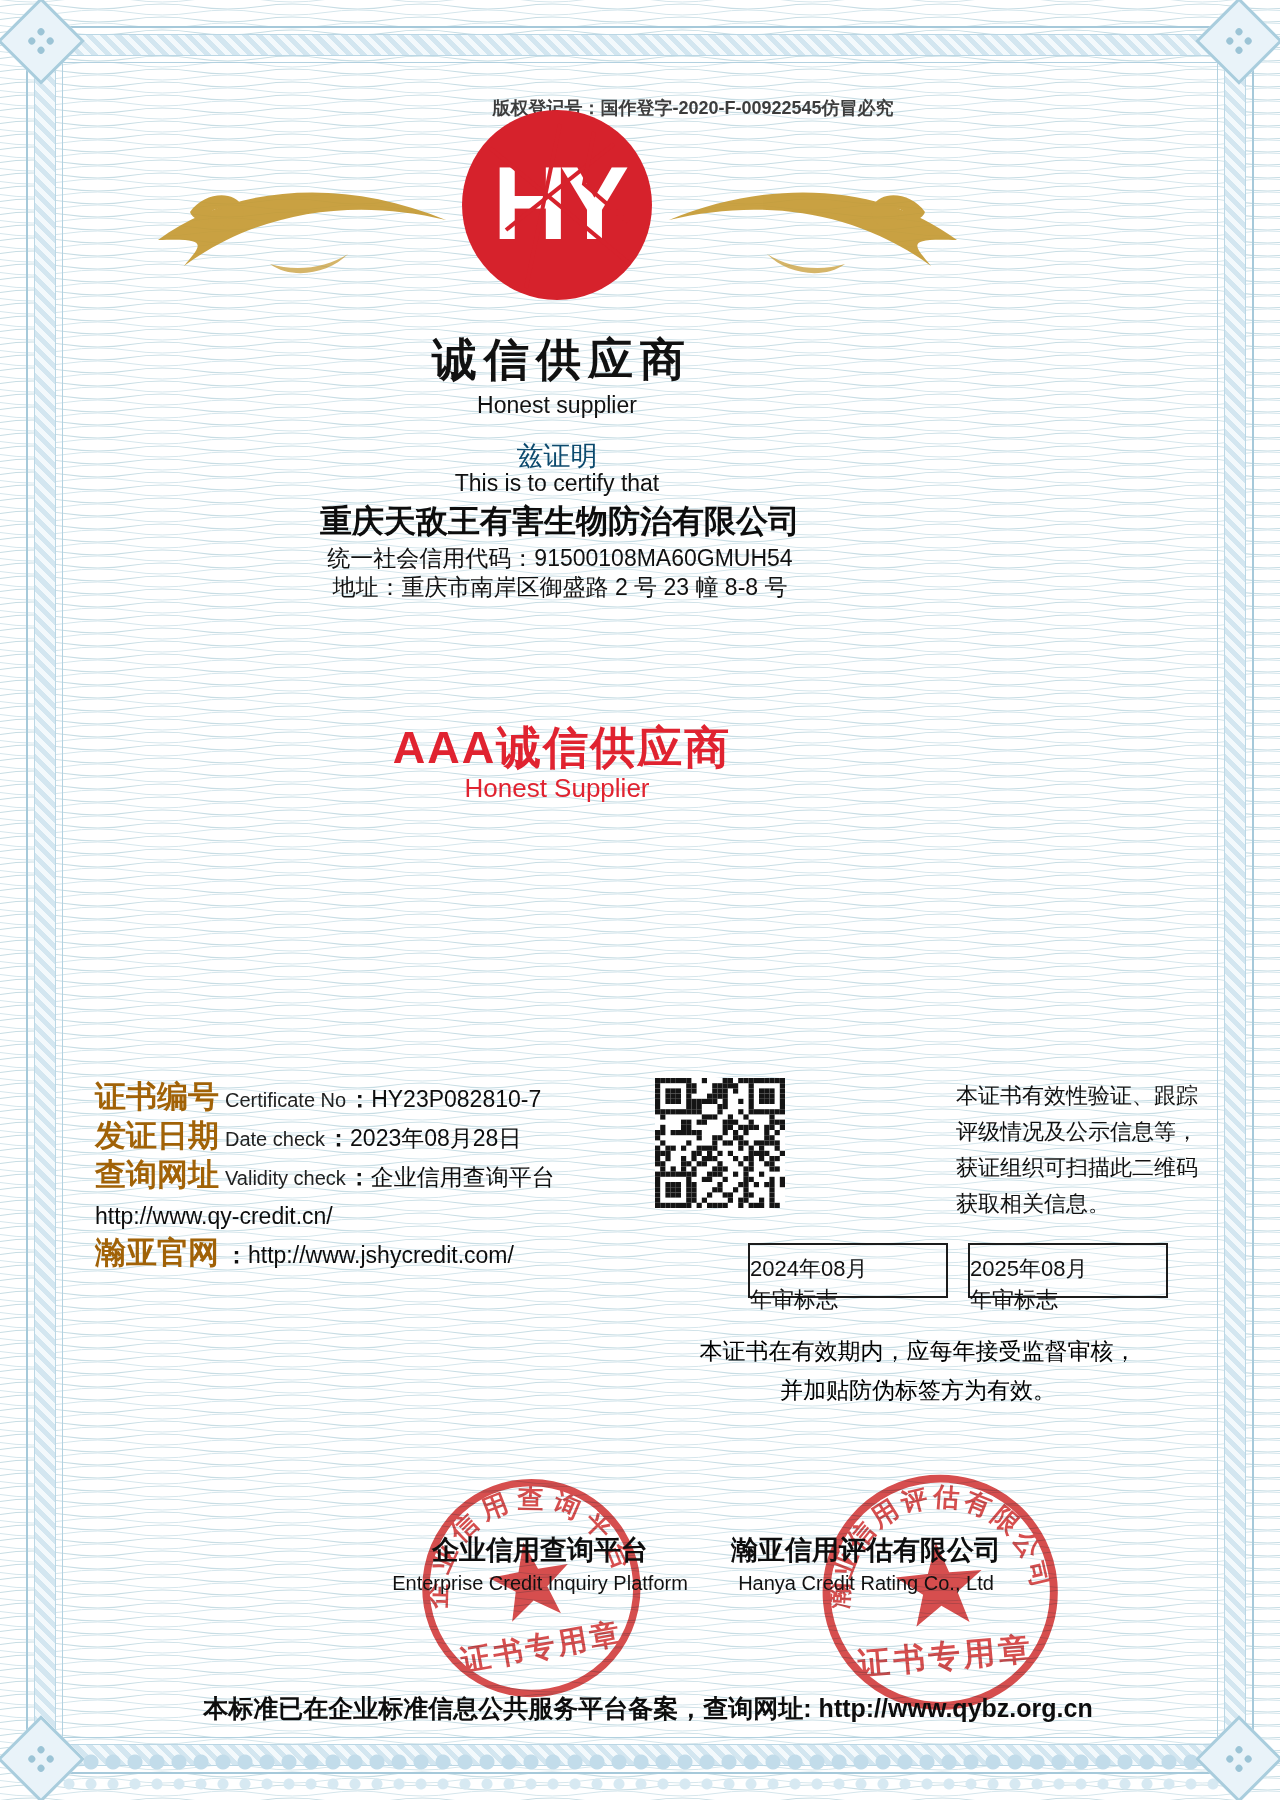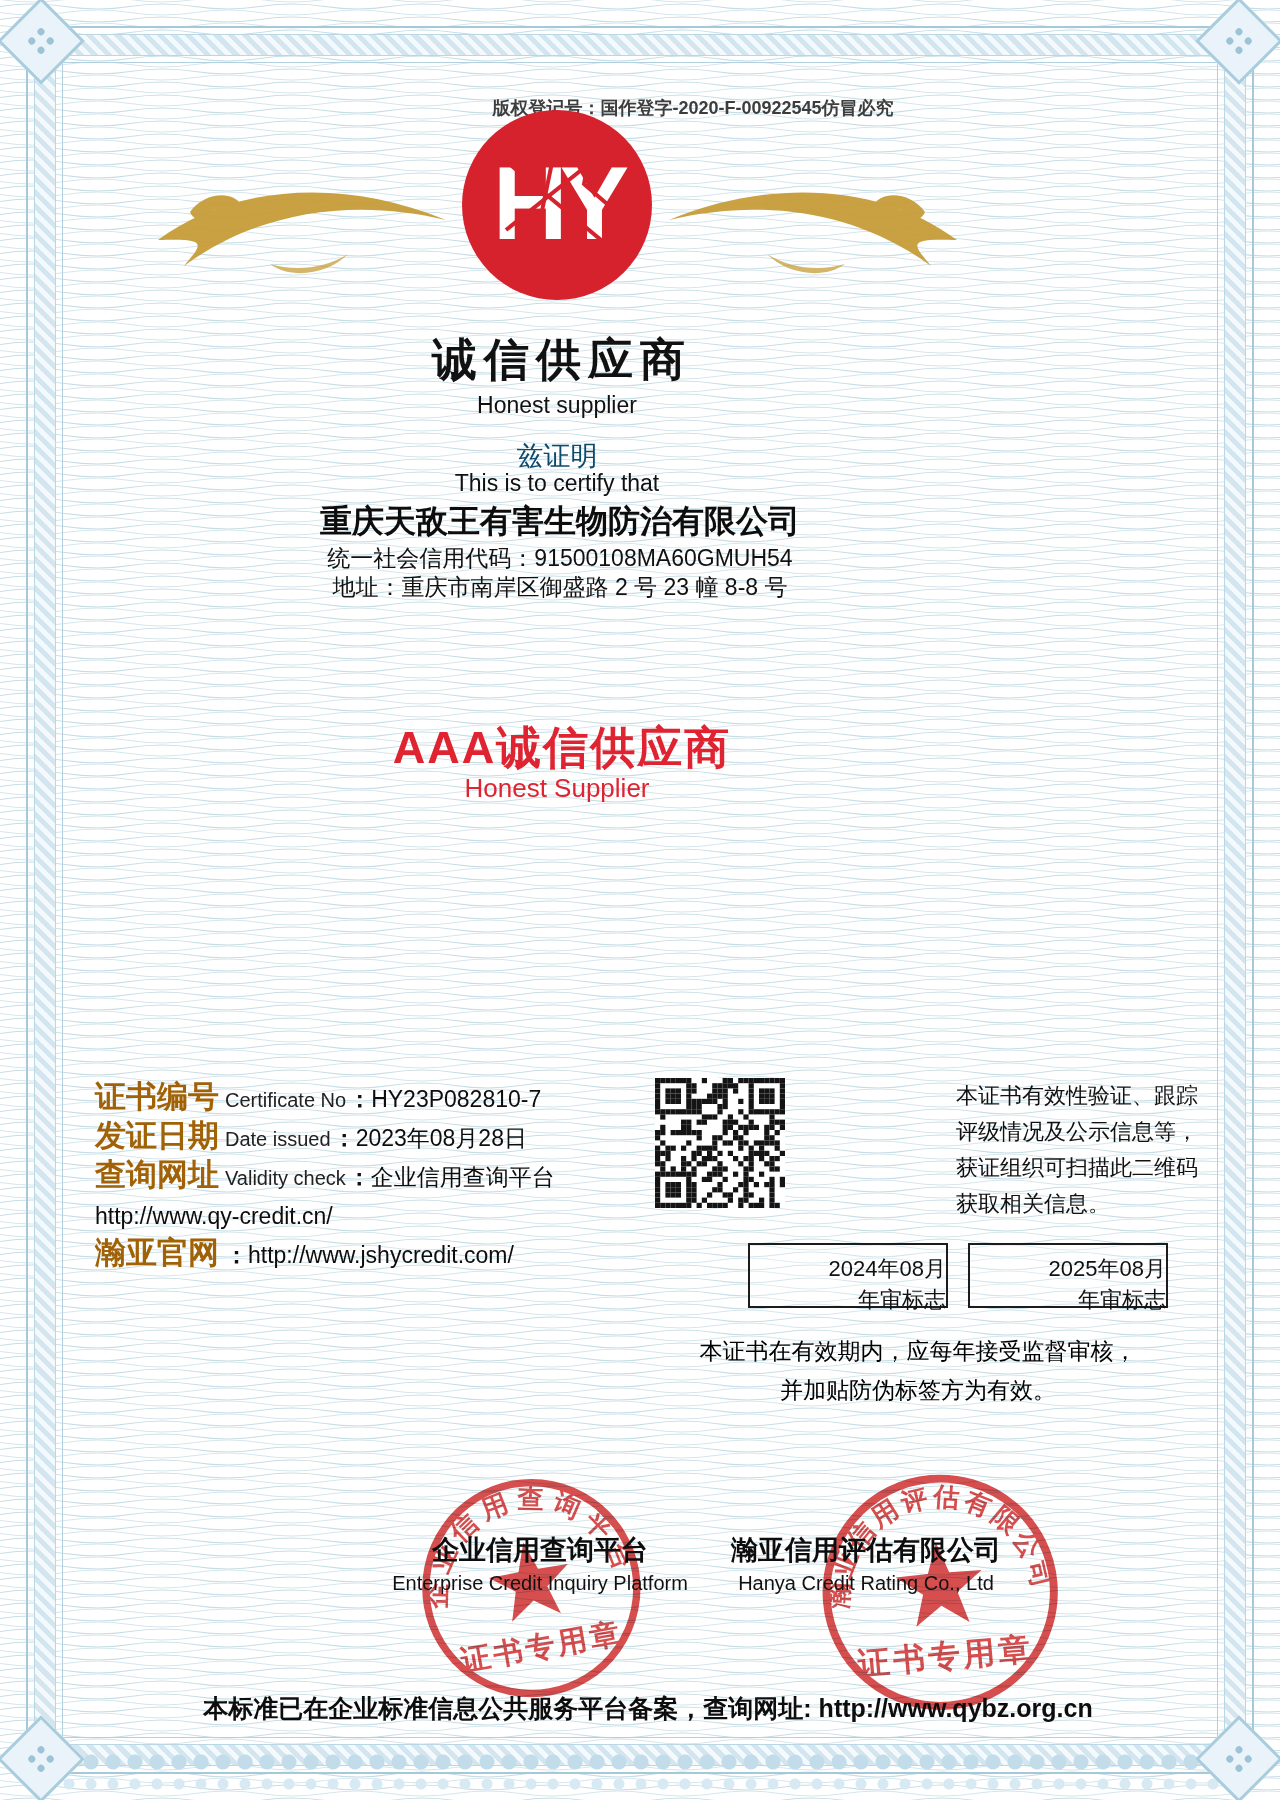--- a/index.html
+++ b/index.html
@@ -67,22 +67,22 @@
   .dl span:empty { margin:0; }
   .dl .zh  { font-size:31px; font-weight:700; color:#a16207; margin-right:6px; }
   .dl .en  { font-size:20px; color:#222; margin-right:2px; }
   .dl .sep { font-size:23px; font-weight:700; color:#111; }
   .dl .val { font-size:23px; color:#0d0d0d; font-weight:500; }
 
   .qr { left:655px; top:1078px; width:130px; height:130px; background:#fff; }
   .qr-caption { left:908px; top:1078px; width:285px;margin-left:48px; }
   .qr-caption div { font-size:22px; line-height:36px; color:#111; font-weight:500; white-space:nowrap; }
 
-  .audit-box { top:1243px; width:200px; height:65px; border:2px solid #1c1c1c;
-    text-align:right; padding-top:8px; background:rgba(255,255,255,.25); }
+  .audit-box { top:1243px; width:200px; height:55px; border:2px solid #1c1c1c;
+    text-align:left; padding-top:8px; background:rgba(255,255,255,.25); }
   .audit-box .l1, .audit-box .l2 { font-size:22px; line-height:31px; color:#111; font-weight:500; }
   .audit-box.b1 { left:748px; } .audit-box.b2 { left:968px; }
 
   .audit-note { left:653px; top:1332px; width:530px; text-align:center; }
   .audit-note div { font-size:23px; line-height:39px; color:#000000; font-weight:400; white-space:nowrap; }
 
   .seal { position:absolute; z-index:2; opacity:.85; mix-blend-mode:multiply; }
   .seal.left  { left:415px; top:1470px; transform:rotate(-10deg); }
   .seal.right { left:815px; top:1465px; transform:rotate(-5deg); }
 
@@ -171,21 +171,21 @@
   <div class="abs ctr z2 address">地址：重庆市南岸区御盛路 2 号 23 幢 8-8 号</div>
 
   <div class="abs ctr z2 award-zh">AAA诚信供应商</div>
   <div class="abs ctr z2 award-en">Honest Supplier</div>
 
   <div class="abs z2 details">
     <div class="dl">
       <span class="zh">证书编号</span><span class="en">Certificate No</span><span class="sep">：</span><span class="val">HY23P082810-7</span>
     </div>
     <div class="dl">
-      <span class="zh">发证日期</span><span class="en">Date issued</span><span class="sep">：</span><span class="val">2023年08月28日</span>
+      <span class="zh">发证日期</span><span class="en">Date check</span><span class="sep">：</span><span class="val">2023年08月28日</span>
     </div>
     <div class="dl">
       <span class="zh">查询网址</span><span class="en">Validity check</span><span class="sep">：</span><span class="val">企业信用查询平台</span>
     </div>
     <div class="dl">
       <span class="zh"></span><span class="en"></span><span class="sep"></span><span class="val">http://www.qy-credit.cn/</span>
     </div>
     <div class="dl">
       <span class="zh">瀚亚官网</span><span class="en"></span><span class="sep">：</span><span class="val">http://www.jshycredit.com/</span>
     </div>

